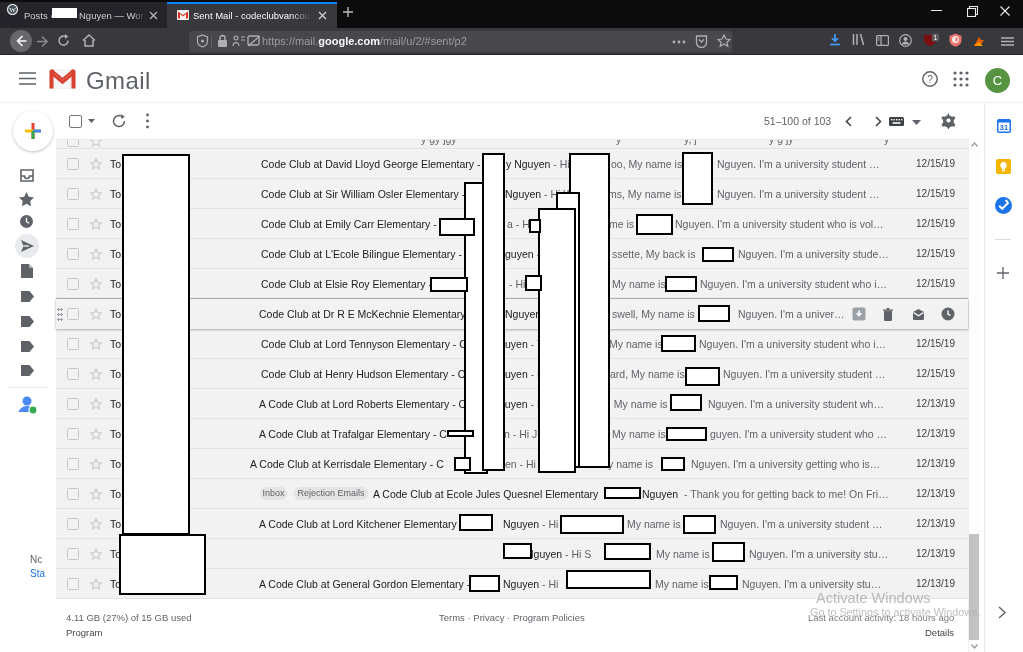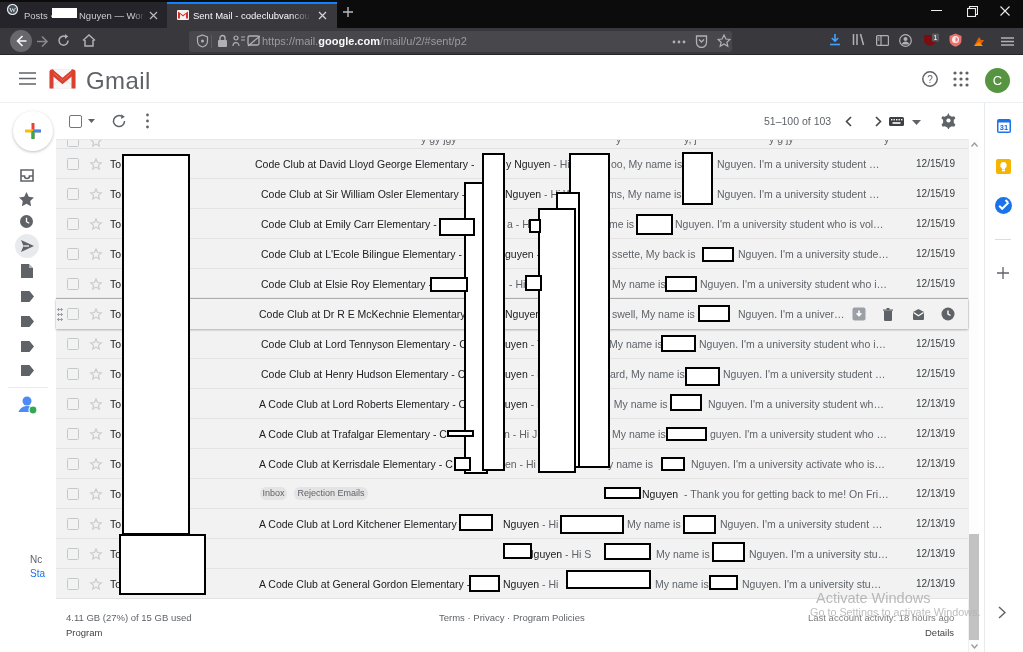--- a/index.html
+++ b/index.html
@@ -318,21 +318,21 @@
       <span style="position:absolute;left:828px;top:-7px;color:#5f6368">y</span>
     </div>
     <div class="row" style="top:149px">
       <span class="cb"></span>
       <span class="st">
         <svg width="14" height="14" viewBox="0 0 24 24">
           <path fill="none" stroke="#c8cbcf" stroke-width="2" d="M12 3.5l2.6 5.9 6.4.6-4.8 4.3 1.4 6.3-5.6-3.3-5.6 3.3 1.4-6.3L3 10l6.4-.6z"></path>
         </svg>
       </span>
       <span class="to">To</span>
-      <span class="fr" style="left:199px"><i style="color:#202124">Code Club at David Lloyd George Elementary -</i></span>
+      <span class="fr" style="left:205px"><i style="color:#202124">Code Club at David Lloyd George Elementary -</i></span>
       <span class="fr" style="left:450px"><i style="color:#202124">y Nguyen</i><i style="color:#5f6368"> - Hi Gr</i></span>
       <span class="fr" style="left:555px"><i style="color:#5f6368">oo, My name is</i></span>
       <span class="fr" style="left:661px"><i style="color:#5f6368">Nguyen. I'm a university student …</i></span>
       <span class="dt">12/15/19</span>
     </div>
     <div class="row" style="top:179px">
       <span class="cb"></span>
       <span class="st">
         <svg width="14" height="14" viewBox="0 0 24 24">
           <path fill="none" stroke="#c8cbcf" stroke-width="2" d="M12 3.5l2.6 5.9 6.4.6-4.8 4.3 1.4 6.3-5.6-3.3-5.6 3.3 1.4-6.3L3 10l6.4-.6z"></path>
@@ -481,36 +481,37 @@
       <span class="dt">12/13/19</span>
     </div>
     <div class="row" style="top:449px">
       <span class="cb"></span>
       <span class="st">
         <svg width="14" height="14" viewBox="0 0 24 24">
           <path fill="none" stroke="#c8cbcf" stroke-width="2" d="M12 3.5l2.6 5.9 6.4.6-4.8 4.3 1.4 6.3-5.6-3.3-5.6 3.3 1.4-6.3L3 10l6.4-.6z"></path>
         </svg>
       </span>
       <span class="to">To</span>
-      <span class="fr" style="left:203px"><i style="color:#202124">A Code Club at Kerrisdale Elementary - C</i></span>
+      <span class="fr" style="left:194px"><i style="color:#202124">A Code Club at Kerrisdale Elementary - C</i></span>
       <span class="fr" style="left:449px"><i style="color:#5f6368">en - Hi </i></span>
       <span class="fr" style="left:552px"><i style="color:#5f6368">y name is</i></span>
-      <span class="fr" style="left:635px"><i style="color:#5f6368">Nguyen. I'm a university activate who is…</i></span>
+      <span class="fr" style="left:635px"><i style="color:#5f6368">Nguyen. I'm a university getting who is…</i></span>
       <span class="dt">12/13/19</span>
     </div>
     <div class="row" style="top:479px">
       <span class="cb"></span>
       <span class="st">
         <svg width="14" height="14" viewBox="0 0 24 24">
           <path fill="none" stroke="#c8cbcf" stroke-width="2" d="M12 3.5l2.6 5.9 6.4.6-4.8 4.3 1.4 6.3-5.6-3.3-5.6 3.3 1.4-6.3L3 10l6.4-.6z"></path>
         </svg>
       </span>
       <span class="to">To</span>
       <span class="chip" style="left:204px;width:27px">Inbox</span>
       <span class="chip" style="left:238px;width:74px">Rejection Emails</span>
+      <span class="fr" style="left:317px"><i style="color:#202124">A Code Club at Ecole Jules Quesnel Elementary</i></span>
       <span class="fr" style="left:586px"><i style="color:#202124">Nguyen</i></span>
       <span class="fr" style="left:628px"><i style="color:#5f6368">- Thank you for getting back to me! On Fri…</i></span>
       <span class="dt">12/13/19</span>
     </div>
     <div class="row" style="top:509px">
       <span class="cb"></span>
       <span class="st">
         <svg width="14" height="14" viewBox="0 0 24 24">
           <path fill="none" stroke="#c8cbcf" stroke-width="2" d="M12 3.5l2.6 5.9 6.4.6-4.8 4.3 1.4 6.3-5.6-3.3-5.6 3.3 1.4-6.3L3 10l6.4-.6z"></path>
         </svg>

